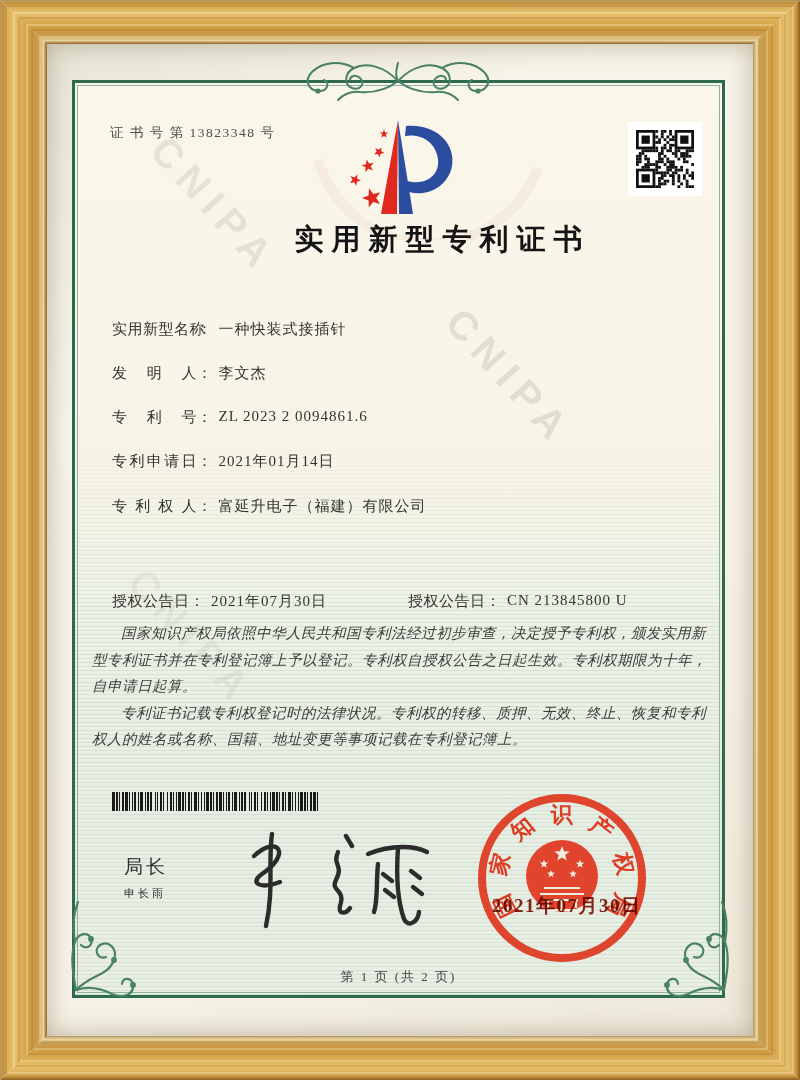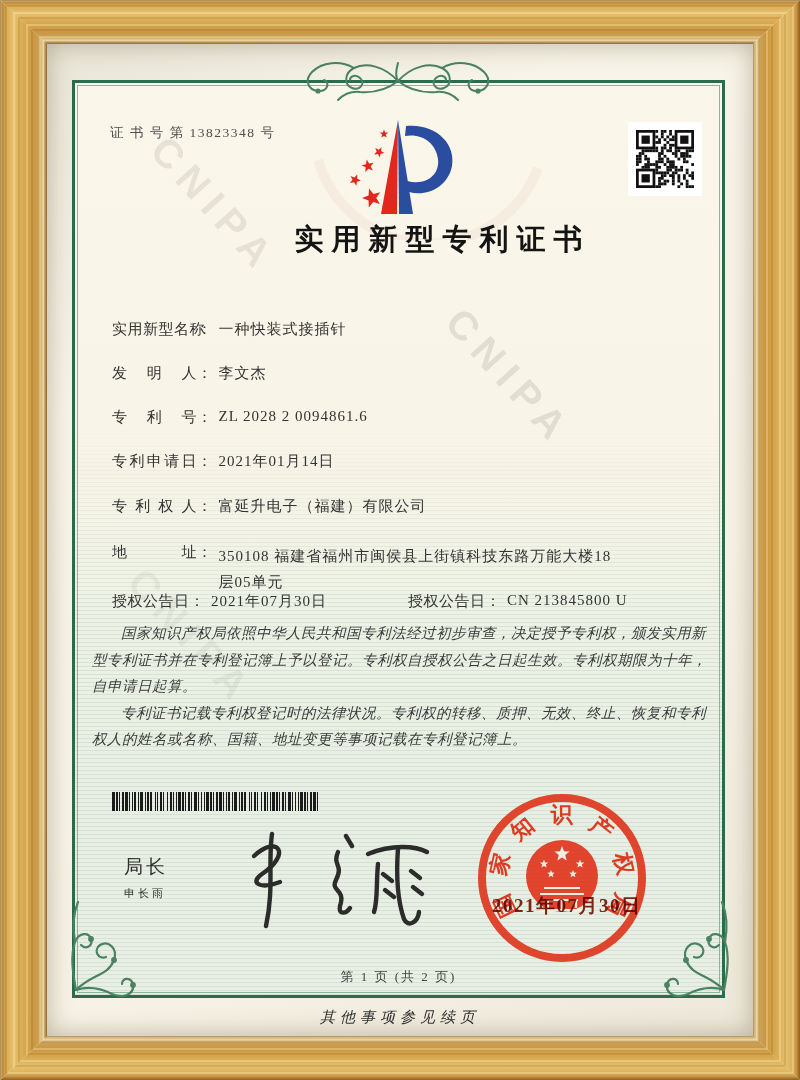--- a/index.html
+++ b/index.html
@@ -323,30 +323,27 @@
 
     <div class="title">实用新型专利证书</div>
 
     <div class="frow" style="top:240px">
       <span class="f-label">实用新型名称</span><span class="f-colon">：</span><span class="f-value">一种快装式接插针</span>
     </div>
     <div class="frow" style="top:284px">
       <span class="f-label">发明人</span><span class="f-colon">：</span><span class="f-value">李文杰</span>
     </div>
     <div class="frow" style="top:328px">
-      <span class="f-label">专利号</span><span class="f-colon">：</span><span class="f-value">ZL 2028 2 0094861.6</span>
+      <span class="f-label">专利号</span><span class="f-colon">：</span><span class="f-value">ZL 2023 2 0094861.6</span>
     </div>
     <div class="frow" style="top:372px">
       <span class="f-label">专利申请日</span><span class="f-colon">：</span><span class="f-value">2021年01月14日</span>
     </div>
     <div class="frow" style="top:417px">
       <span class="f-label">专利权人</span><span class="f-colon">：</span><span class="f-value">富延升电子（福建）有限公司</span>
-    </div>
-    <div class="frow" style="top:463px">
-      <span class="f-label">地址</span><span class="f-colon">：</span><span class="f-value addr-val"><span>350108 福建省福州市闽侯县上街镇科技东路万能大楼18</span><br><span>层05单元</span></span>
     </div>
     <div class="frow" style="top:512px">
       <span>授权公告日：</span><span class="f-value">2021年07月30日</span>
       <span class="grant2">
         <span>授权公告日：</span><span class="f-value">CN 213845800 U</span>
       </span>
     </div>
 
     <div class="paras">
       <p>国家知识产权局依照中华人民共和国专利法经过初步审查，决定授予专利权，颁发实用新型专利证书并在专利登记簿上予以登记。专利权自授权公告之日起生效。专利权期限为十年，自申请日起算。</p>
@@ -463,14 +460,13 @@
           <text x="125.89001459697694" y="38.19469910312378" fill="#dd3118" font-size="22" font-weight="bold" text-anchor="middle" dominant-baseline="middle" transform="rotate(38.4 125.89001459697694 38.19469910312378)">产</text>
           <text x="147.43657395189933" y="72.27798568502423" fill="#dd3118" font-size="22" font-weight="bold" text-anchor="middle" dominant-baseline="middle" transform="rotate(77.0 147.43657395189933 72.27798568502423)">权</text>
           <text x="143.01178411071191" y="112.35723067692095" fill="#dd3118" font-size="22" font-weight="bold" text-anchor="middle" dominant-baseline="middle" transform="rotate(115.6 143.01178411071191 112.35723067692095)">局</text>
         </g>
     </svg>
     <div class="seal-date">2021年07月30日</div>
 
     <div class="page-info">第 1 页 (共 2 页)</div>
   </div>
 
-  <div class="footer-note">其他事项参见续页</div>
 </div>
 
 </body></html>

